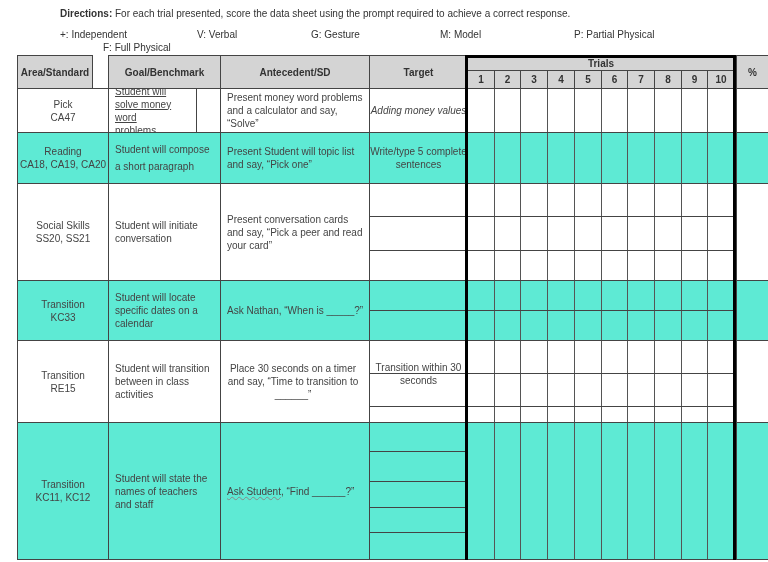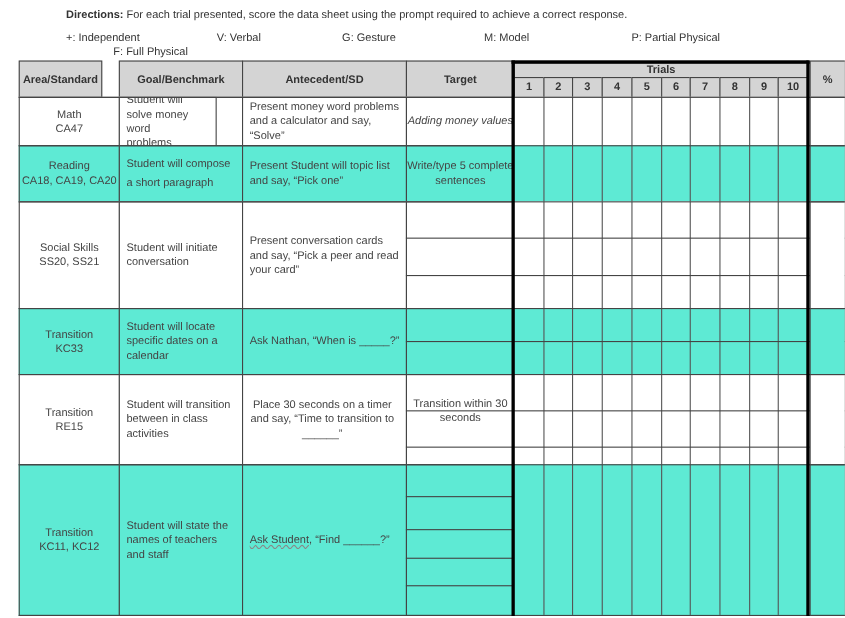--- a/index.html
+++ b/index.html
@@ -45,23 +45,23 @@
     <div class="cell hdr" style="left: 477px; top: 15px; width: 27px; height: 19px;">2</div>
     <div class="cell hdr" style="left: 503px; top: 15px; width: 28px; height: 19px;">3</div>
     <div class="cell hdr" style="left: 530px; top: 15px; width: 28px; height: 19px;">4</div>
     <div class="cell hdr" style="left: 557px; top: 15px; width: 28px; height: 19px;">5</div>
     <div class="cell hdr" style="left: 584px; top: 15px; width: 27px; height: 19px;">6</div>
     <div class="cell hdr" style="left: 610px; top: 15px; width: 28px; height: 19px;">7</div>
     <div class="cell hdr" style="left: 637px; top: 15px; width: 28px; height: 19px;">8</div>
     <div class="cell hdr" style="left: 664px; top: 15px; width: 27px; height: 19px;">9</div>
     <div class="cell hdr" style="left: 690px; top: 15px; width: 28px; height: 19px;">10</div>
     <div class="cell hdr" style="left: 719px; top: 0px; width: 33px; height: 34px;">%</div>
-    <div class="cell white" style="left: 0px; top: 33px; width: 92px; height: 45px; white-space: pre-line;">Math
+    <div class="cell white" style="left: 0px; top: 33px; width: 92px; height: 45px; white-space: pre-line;">Pick
 CA47</div>
-    <div class="cell white left" style="left: 91px; top: 33px; width: 89px; height: 45px; padding-right: 17px;">Student will solve money word problems</div>
+    <div class="cell white left" style="left: 91px; top: 33px; width: 89px; height: 45px; padding-right: 17px; text-decoration: underline;">Student will solve money word problems</div>
     <div class="cell white left" style="left: 203px; top: 33px; width: 150px; height: 45px; padding-right: 4px;">Present money word problems and a calculator and say, “Solve”</div>
     <div class="cell white" style="left: 352px; top: 33px; width: 99px; height: 45px; font-style: italic;">Adding money values</div>
     <div class="cell white" style="left: 450px; top: 33px; width: 268px; height: 45px; border: none;"></div>
     <div class="vline" style="left: 477px; top: 33px; height: 44px;"></div>
     <div class="vline" style="left: 503px; top: 33px; height: 44px;"></div>
     <div class="vline" style="left: 530px; top: 33px; height: 44px;"></div>
     <div class="vline" style="left: 557px; top: 33px; height: 44px;"></div>
     <div class="vline" style="left: 584px; top: 33px; height: 44px;"></div>
     <div class="vline" style="left: 610px; top: 33px; height: 44px;"></div>
     <div class="vline" style="left: 637px; top: 33px; height: 44px;"></div>

